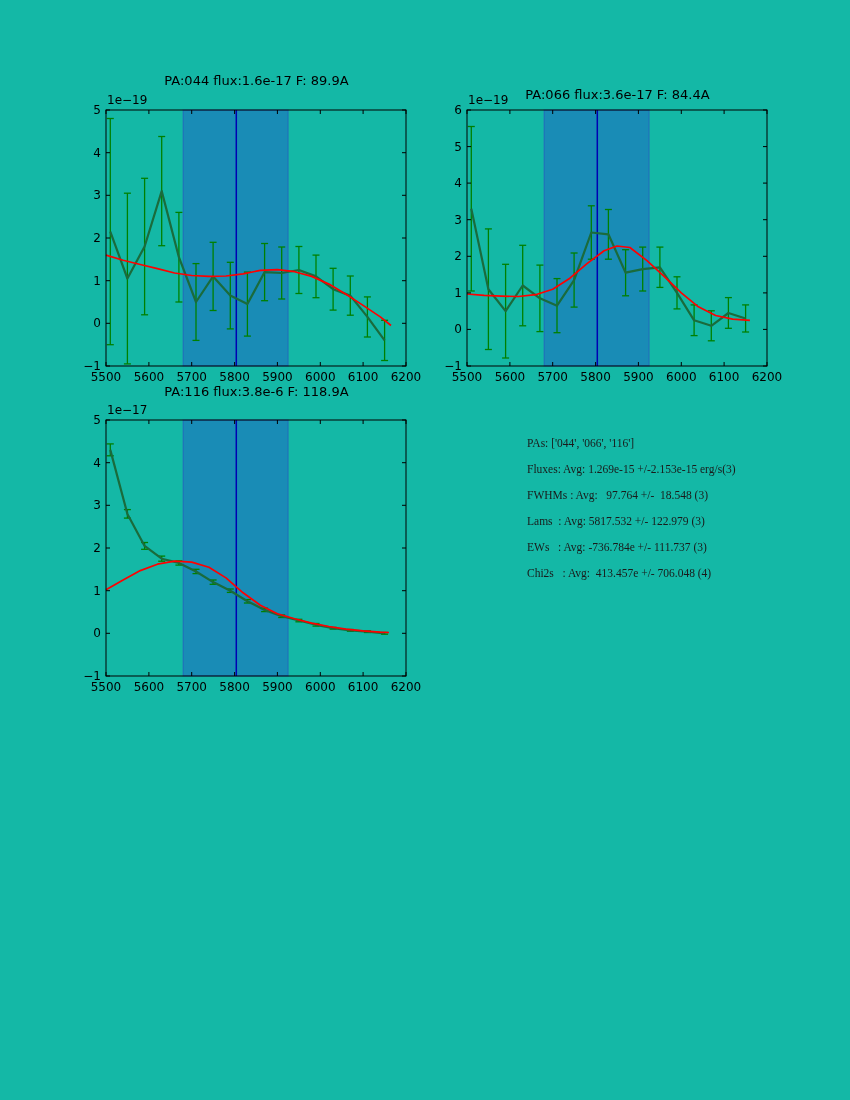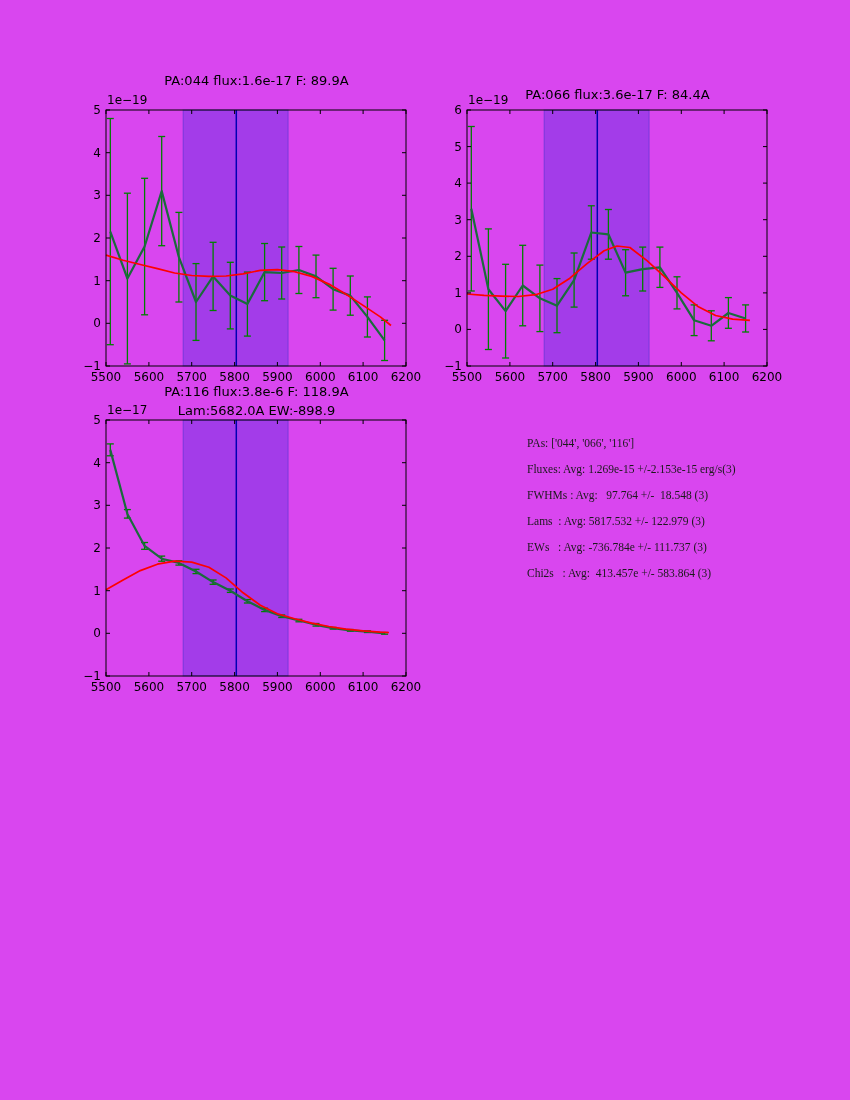--- a/index.html
+++ b/index.html
@@ -1,16 +1,16 @@
 <!DOCTYPE html>
 <html><head>
 <meta charset="utf-8">
 <style>
   html,body{margin:0;padding:0;background:#ffffff;}
-  #figure{position:relative;width:850px;height:1100px;background:#d946ef;overflow:hidden;
+  #figure{position:relative;width:850px;height:1100px;background:#14b8a6;overflow:hidden;
           font-family:"DejaVu Sans","Liberation Sans",sans-serif;color:#000;}
   .plot-title{position:absolute;width:301px;text-align:center;font-size:13px;line-height:19px;color:#000;}
   .plot-title div{white-space:nowrap;}
   .plot-svg{position:absolute;}
   #stats{position:absolute;left:527px;top:437px;font-size:11.5px;color:#1a1a1a;font-family:Liberation Serif, serif;}
   #stats .stat-line{white-space:pre;height:12px;line-height:12px;margin-bottom:14px;}
 </style>
 </head>
 <body>
 
@@ -230,21 +230,20 @@
       <line x1="346.0" y1="56.6" x2="342.0" y2="56.6" stroke="#000000" stroke-width="1"></line>
       <text x="41" y="60.6" font-size="12" fill="#000000" text-anchor="end">5</text>
       <line x1="46.0" y1="20.0" x2="50.0" y2="20.0" stroke="#000000" stroke-width="1"></line>
       <line x1="346.0" y1="20.0" x2="342.0" y2="20.0" stroke="#000000" stroke-width="1"></line>
       <text x="41" y="24.0" font-size="12" fill="#000000" text-anchor="end">6</text>
       <text x="47" y="14" font-size="12" fill="#000000" text-anchor="start">1e−19</text>
     </svg>
 
   <div class="plot-title" style="left:106px;top:382px;">
     <div>PA:116 flux:3.8e-6 F: 118.9A</div>
-    <div>Lam:5682.0A EW:-898.9</div>
   </div>
   <svg class="plot-svg" style="left:60px;top:400px;" width="380" height="302">
       <rect x="123.1" y="20" width="105.0" height="256" fill="rgba(40,40,220,0.30)" stroke="rgba(50,50,200,0.45)" stroke-width="1"></rect>
       <line x1="176.3" y1="20.0" x2="176.3" y2="276.0" stroke="#0000b3" stroke-width="1.5"></line>
       <line x1="50.3" y1="55.8" x2="50.3" y2="43.9" stroke="#008000" stroke-width="1.3"></line>
       <line x1="46.8" y1="43.9" x2="53.8" y2="43.9" stroke="#008000" stroke-width="1.3"></line>
       <line x1="46.8" y1="55.8" x2="53.8" y2="55.8" stroke="#008000" stroke-width="1.3"></line>
       <line x1="67.4" y1="118.1" x2="67.4" y2="109.6" stroke="#008000" stroke-width="1.3"></line>
       <line x1="63.9" y1="109.6" x2="70.9" y2="109.6" stroke="#008000" stroke-width="1.3"></line>
       <line x1="63.9" y1="118.1" x2="70.9" y2="118.1" stroke="#008000" stroke-width="1.3"></line>
@@ -343,16 +342,16 @@
       <text x="41" y="24.0" font-size="12" fill="#000000" text-anchor="end">5</text>
       <text x="47" y="14" font-size="12" fill="#000000" text-anchor="start">1e−17</text>
     </svg>
 
   <div id="stats">
     <div class="stat-line">PAs: ['044', '066', '116']</div>
     <div class="stat-line">Fluxes: Avg: 1.269e-15 +/-2.153e-15 erg/s(3)</div>
     <div class="stat-line">FWHMs : Avg:   97.764 +/-  18.548 (3)</div>
     <div class="stat-line">Lams  : Avg: 5817.532 +/- 122.979 (3)</div>
     <div class="stat-line">EWs   : Avg: -736.784e +/- 111.737 (3)</div>
-    <div class="stat-line">Chi2s   : Avg:  413.457e +/- 583.864 (3)</div>
+    <div class="stat-line">Chi2s   : Avg:  413.457e +/- 706.048 (4)</div>
   </div>
 
 </div>
 
 </body></html>

